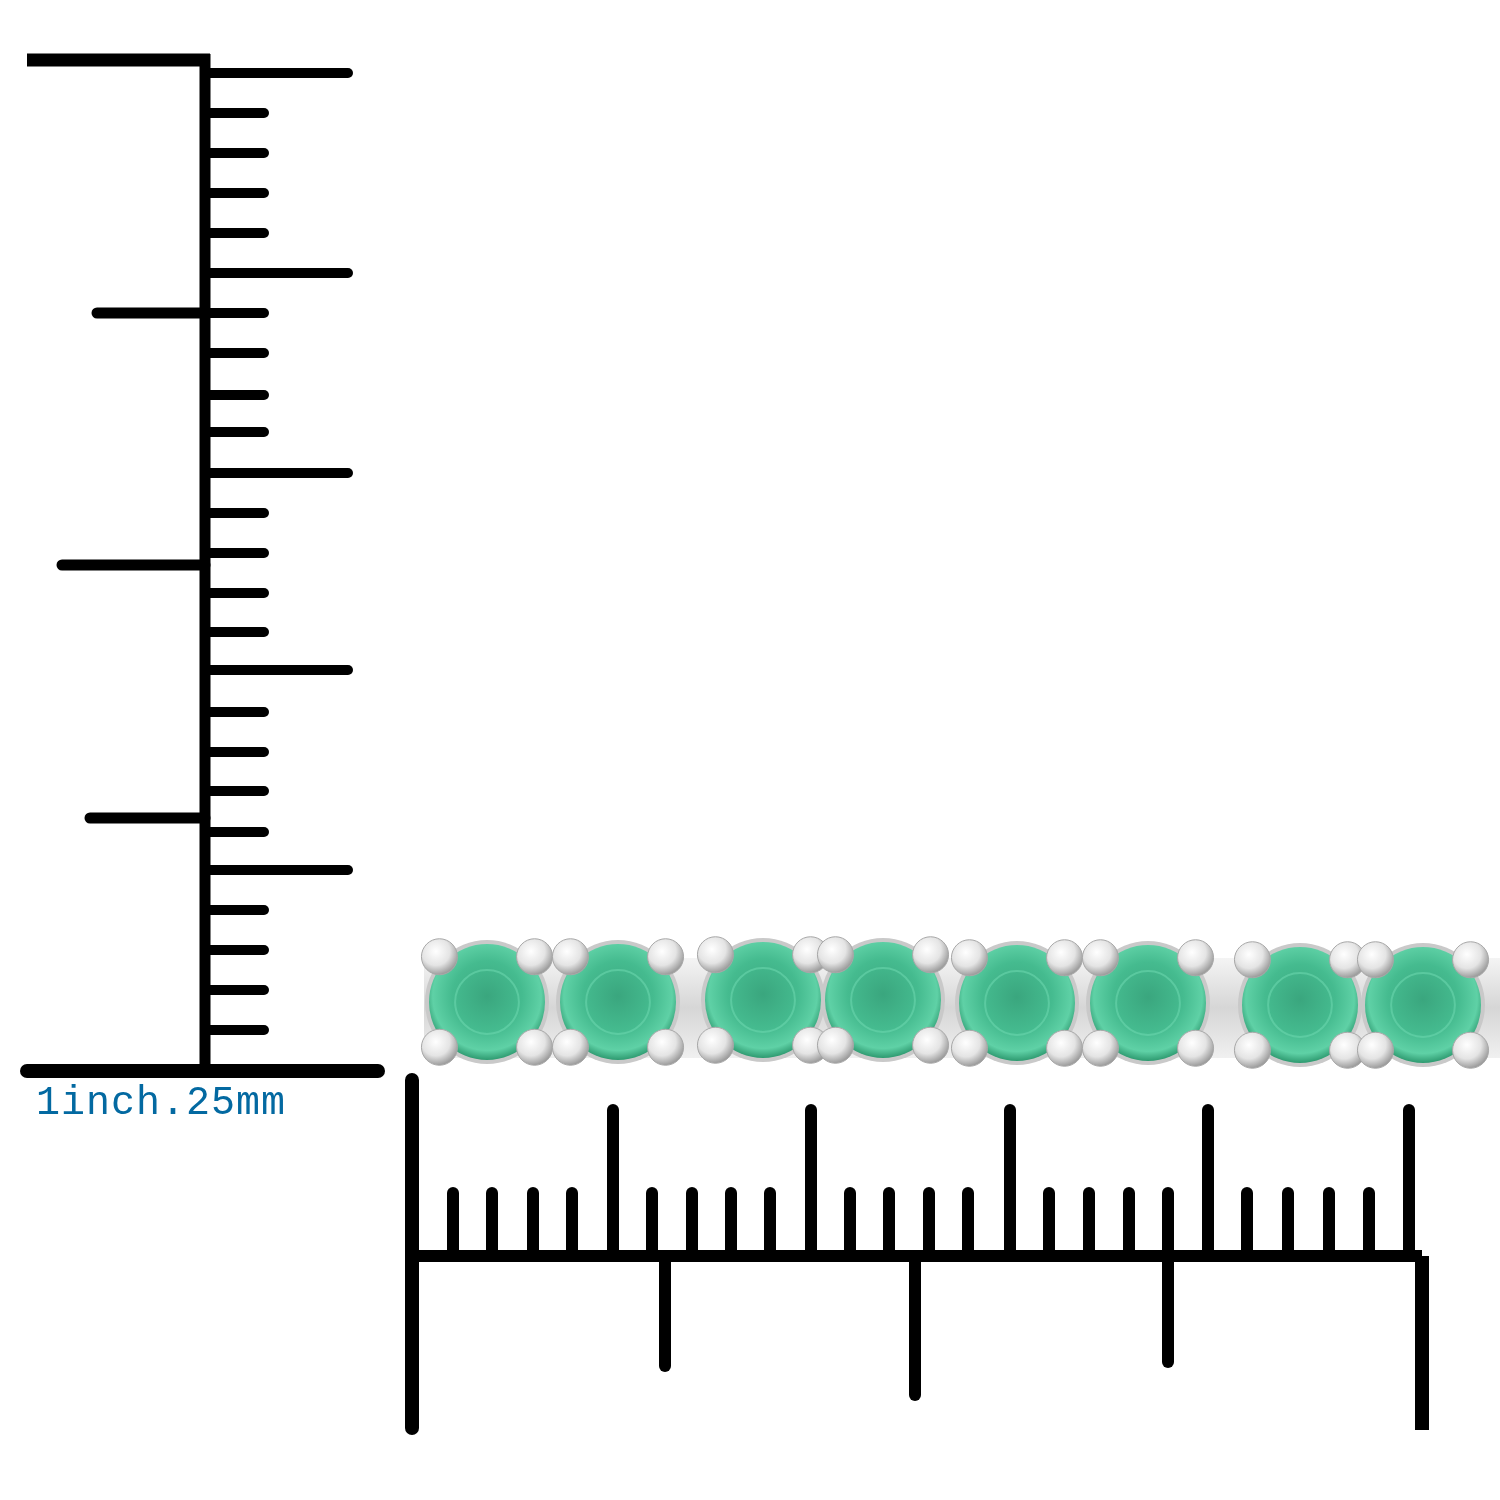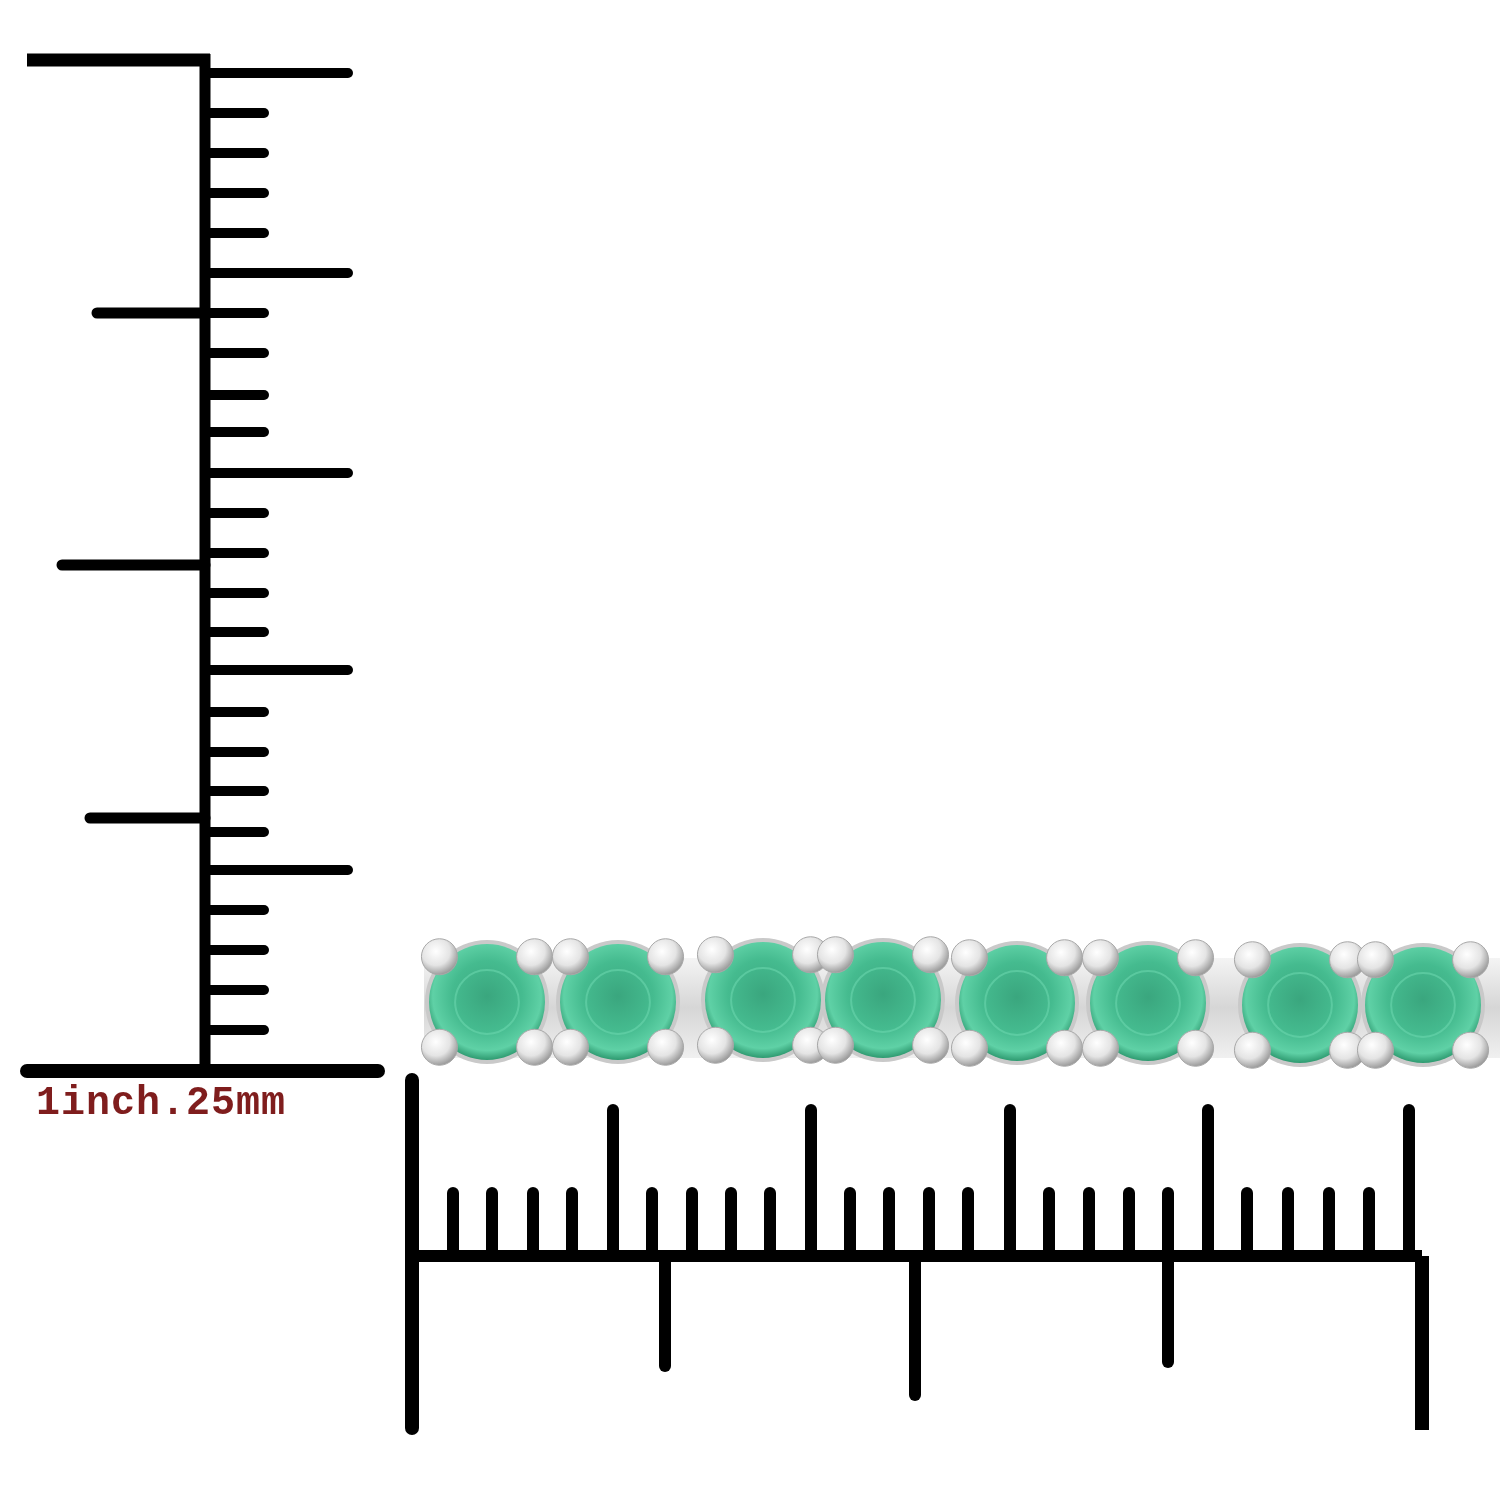--- a/index.html
+++ b/index.html
@@ -1,21 +1,21 @@
 <!DOCTYPE html>
 <html><head>
   <meta charset="utf-8">
   <style>
     html, body { margin: 0; padding: 0; background: #ffffff; }
     body { width: 1500px; height: 1500px; position: relative; overflow: hidden; font-family: "Liberation Mono", "DejaVu Sans Mono", monospace; }
     svg { position: absolute; left: 0; top: 0; }
     .scale-label {
       position: absolute; left: 36px; top: 1080px;
       font-family: "Liberation Mono", "DejaVu Sans Mono", monospace;
-      font-weight: bold; font-size: 40px; letter-spacing: 1px; color: #7f1d1d;
+      font-weight: normal; font-size: 40px; letter-spacing: 1px; color: #0369a1;
       line-height: 48px; white-space: nowrap;
     }
   </style>
 </head>
 <body>
 
 <svg id="canvas" width="1500" height="1500" viewBox="0 0 1500 1500" xmlns="http://www.w3.org/2000/svg">
   <defs>
     <radialGradient id="gem" cx="50%" cy="45%" r="55%">
       <stop offset="0%" stop-color="#3aa67e"></stop>

